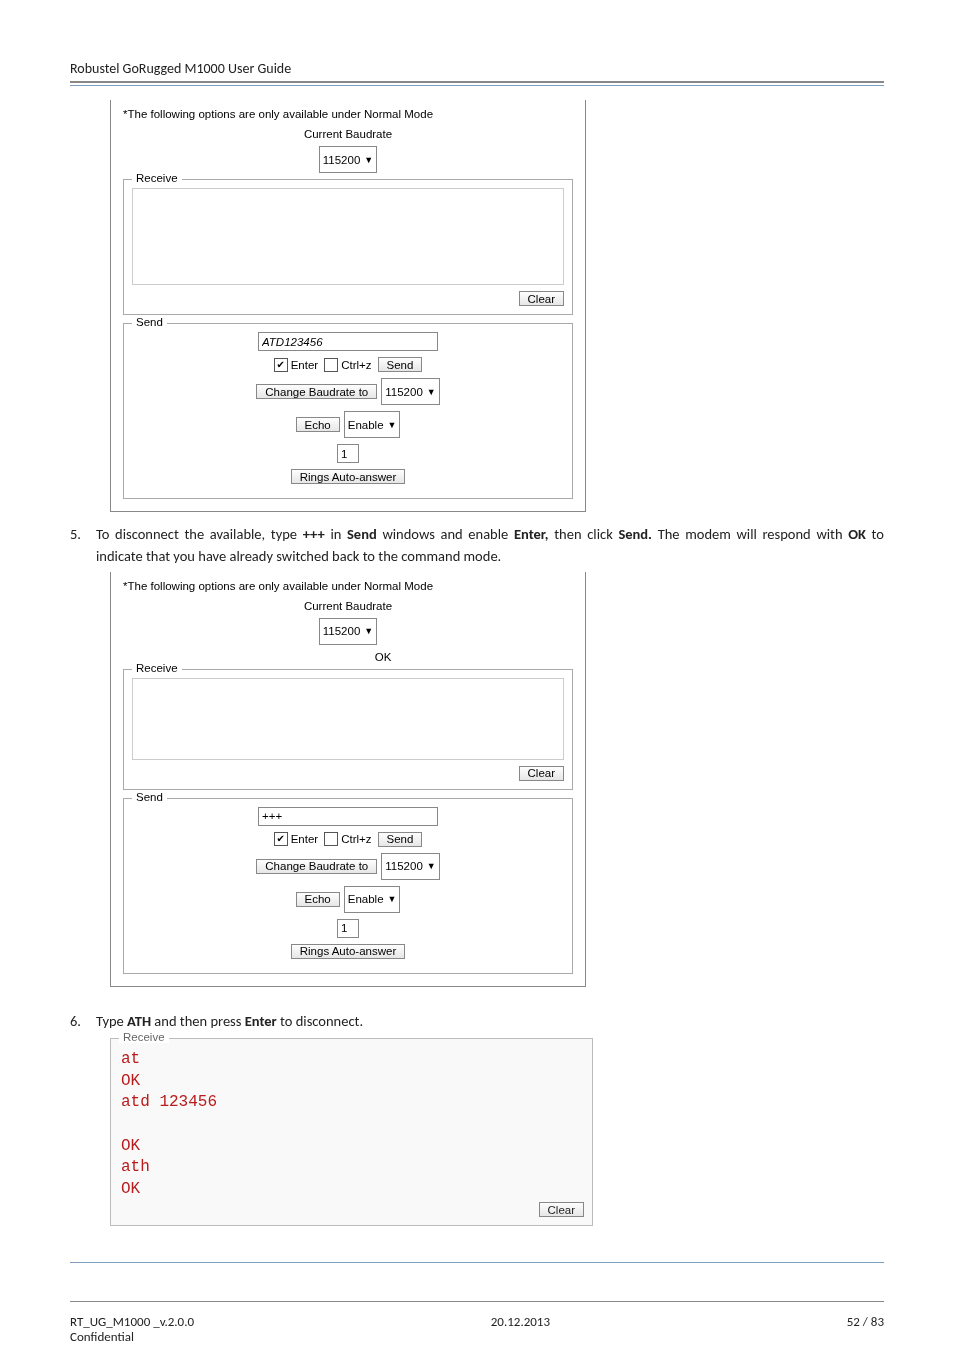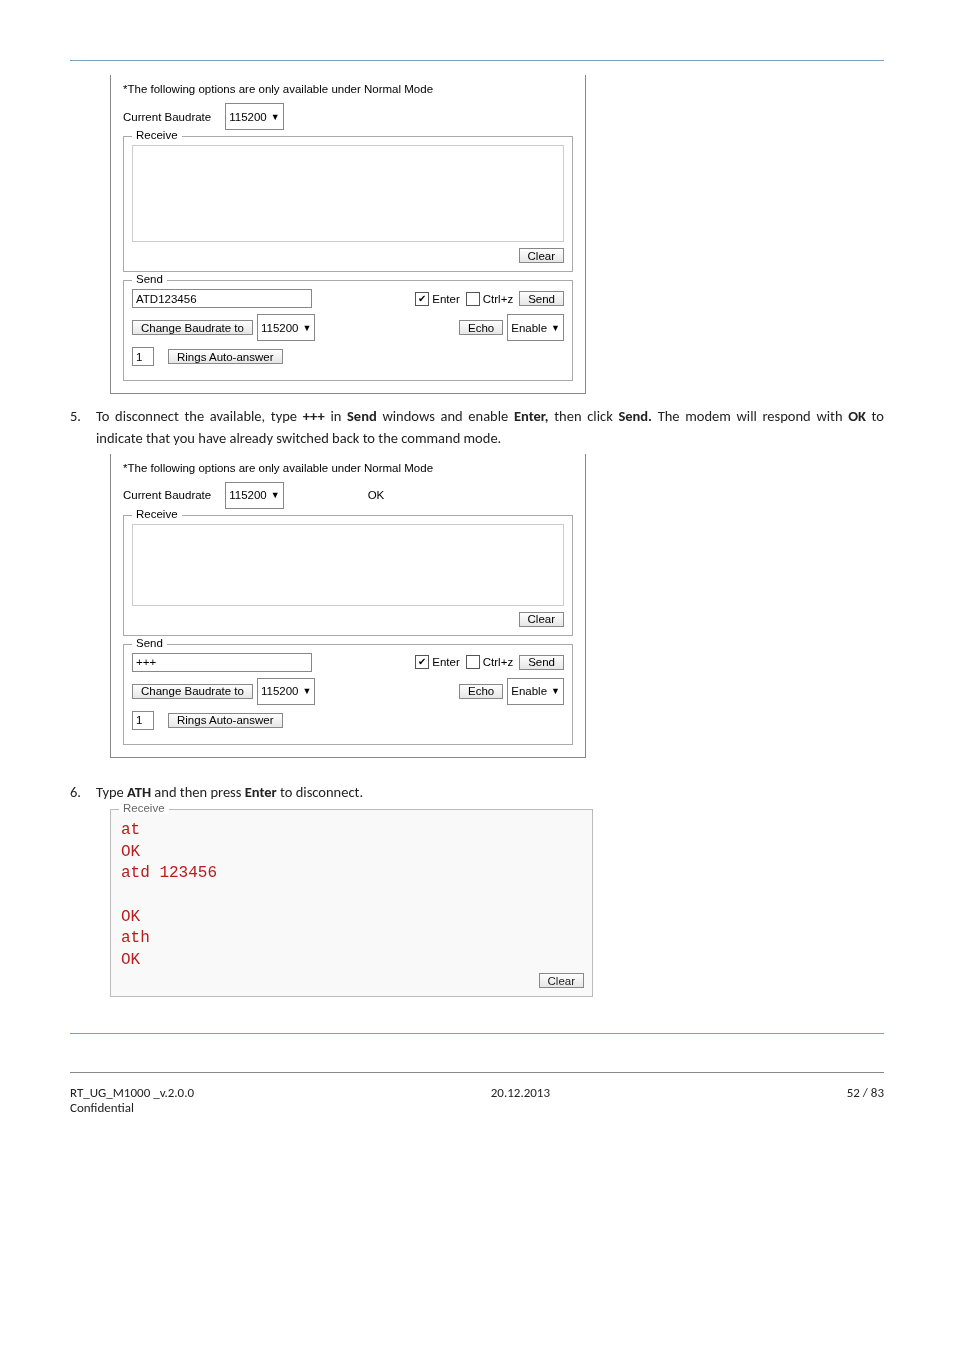--- a/index.html
+++ b/index.html
@@ -36,23 +36,24 @@
     font-size: 11.5px;
     color: #000;
   }
   .ui-box .note {
     font-size: 11.5px;
     margin-bottom: 8px;
   }
   .row {
     display: flex;
     align-items: center;
-    gap: 14px;
+    gap: 6px;
     margin-bottom: 6px;
     flex-wrap: wrap;
+    flex-direction: column;
   }
   .fieldset {
     border: 1px solid #aaa;
     position: relative;
     padding: 8px;
     margin-top: 4px;
   }
   .fieldset .legend {
     position: absolute;
     top: -8px;
@@ -180,20 +181,21 @@
   .footer-accent {
     height: 1px;
     background: #7f9fbf;
     margin-top: 36px;
   }
 </style>
 </head>
 <body>
 
 <div class="page">
+  <div class="header-bar">Robustel GoRugged M1000 User Guide</div>
   <div class="header-accent"></div>
 
   <div class="ui-box" style="border-top:none;">
     <div class="note">*The following options are only available under Normal Mode</div>
     <div class="row">
       <span>Current Baudrate</span>
       <span class="select">
         <span>115200</span>
         <span class="arrow">▼</span>
       </span>
@@ -203,21 +205,21 @@
       <span class="legend">Receive</span>
       <div class="receive-area"></div>
       <div class="right">
         <span class="btn">Clear</span>
       </div>
     </div>
 
     <div class="fieldset" style="margin-top:8px;">
       <span class="legend">Send</span>
       <div class="row" style="justify-content:space-between;">
-        <input class="textinput" style="width: 180px;" value="ATD123456">
+        <input class="textinput" style="width: 180px; font-style: italic;" value="ATD123456">
         <span style="display:flex;align-items:center;gap:6px;">
           <span class="chk">
             <span class="chkbox">✔</span>
             <span>Enter</span>
           </span>
           <span class="chk">
             <span class="chkbox"></span>
             <span>Ctrl+z</span>
           </span>
           <span class="btn">Send</span>

